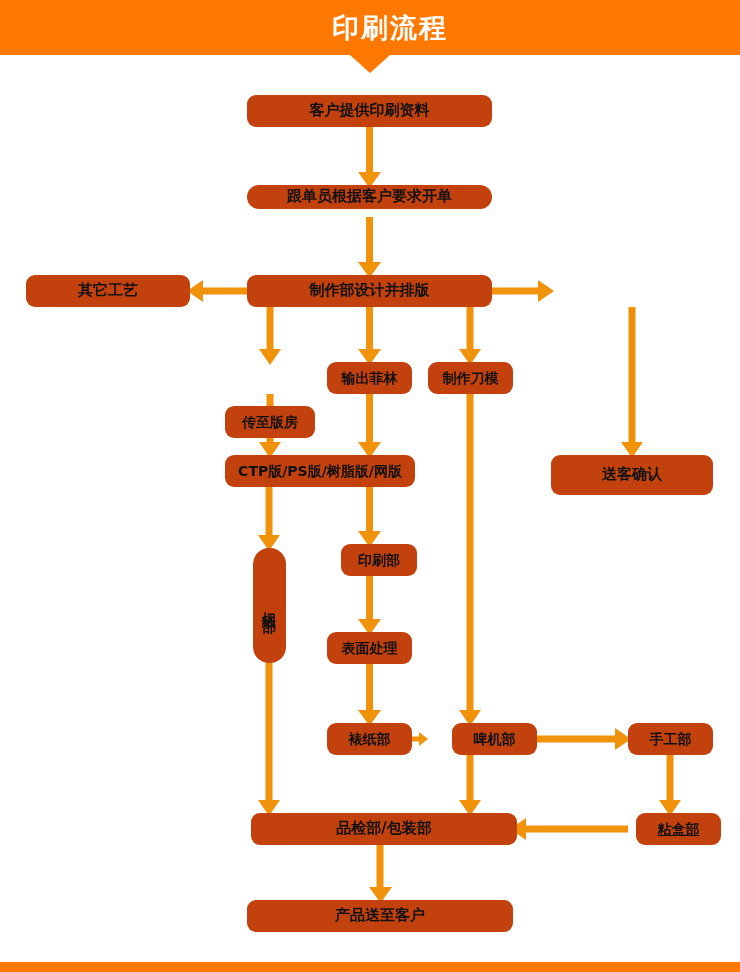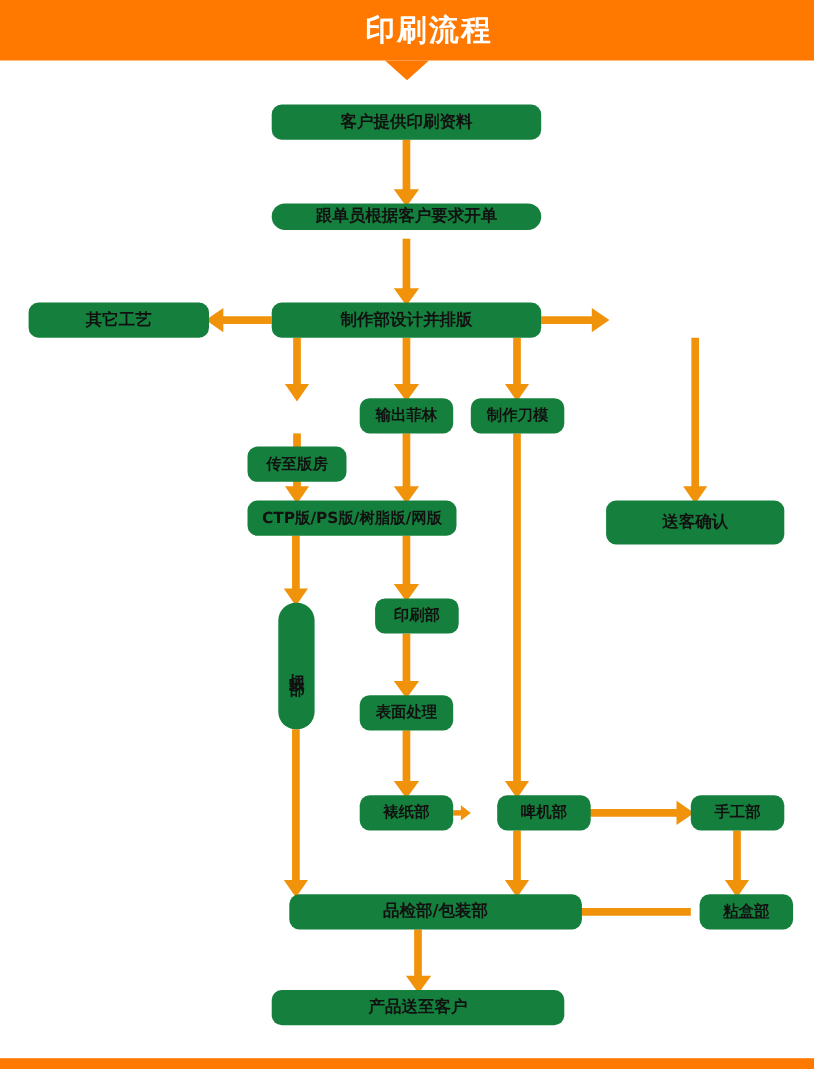--- a/index.html
+++ b/index.html
@@ -63,21 +63,21 @@
   #connector-layer {
     position: absolute;
     left: 0;
     top: 0;
     width: 740px;
     height: 972px;
   }
   
   .node {
     position: absolute;
-    background: #15803d;
+    background: #c2410c;
     border-radius: 9px;
     color: #111111;
     font-weight: bold;
     font-size: 15px;
     display: flex;
     align-items: center;
     justify-content: center;
     text-align: center;
     box-sizing: border-box;
     line-height: 1.15;
@@ -203,18 +203,18 @@
   <div class="node small" style="left:327px; top:632px; width:85px; height:32px;">表面处理</div>
 
   <div class="node small" style="left:327px; top:723px; width:85px; height:32px;">裱纸部</div>
 
   <div class="node small" style="left:452px; top:723px; width:85px; height:32px;">啤机部</div>
 
   <div class="node small" style="left:628px; top:723px; width:85px; height:32px;">手工部</div>
 
   <div class="node small" style="left:636px; top:813px; width:85px; height:32px;text-decoration:underline;">粘盒部</div>
 
-  <div class="node" style="left:263px; top:813px; width:266px; height:32px;">品检部/包装部</div>
+  <div class="node" style="left:251px; top:813px; width:266px; height:32px;">品检部/包装部</div>
 
   <div class="node" style="left:247px; top:900px; width:266px; height:32px;">产品送至客户</div>
 
   <div id="footer-bar"></div>
 </div>
 
 </body></html>

